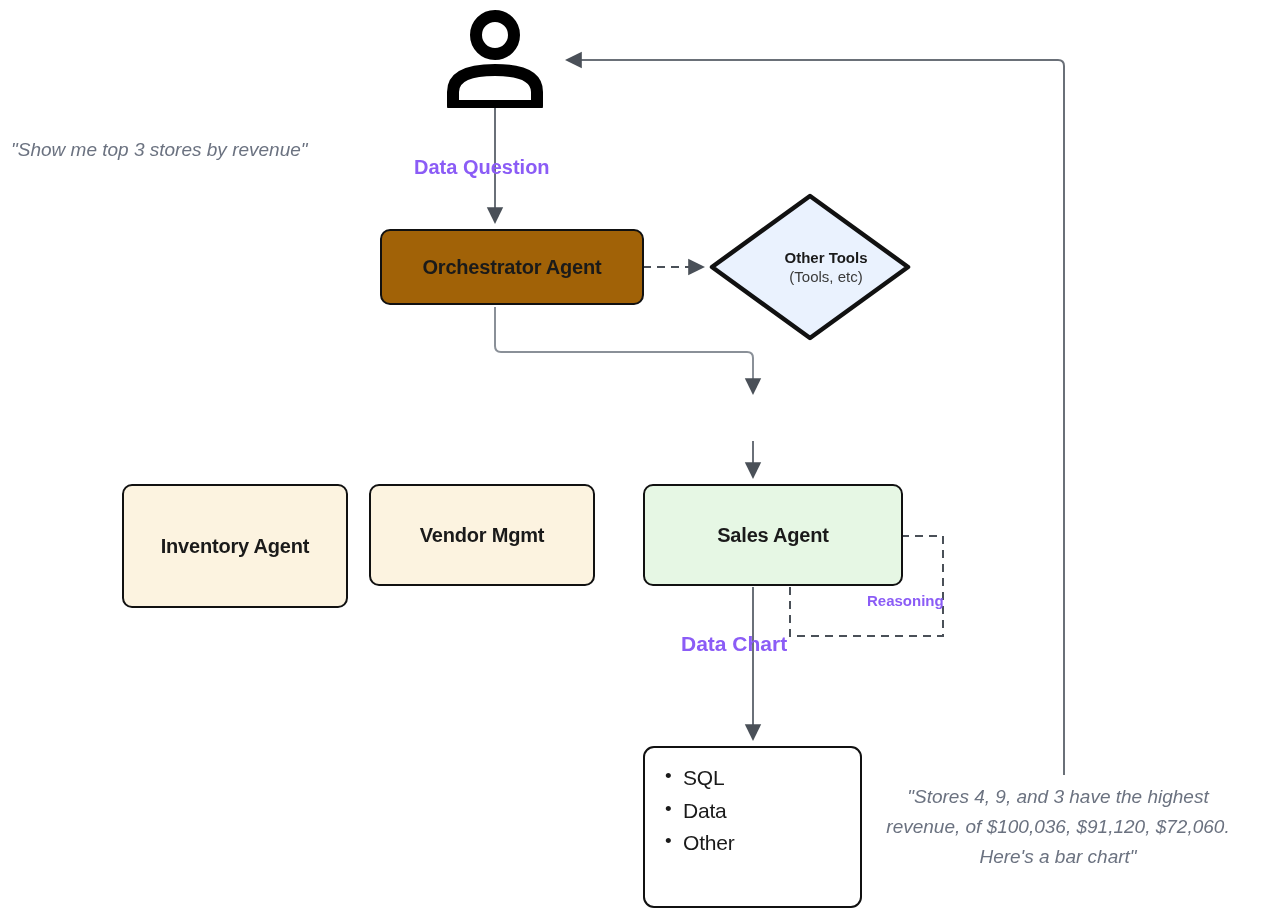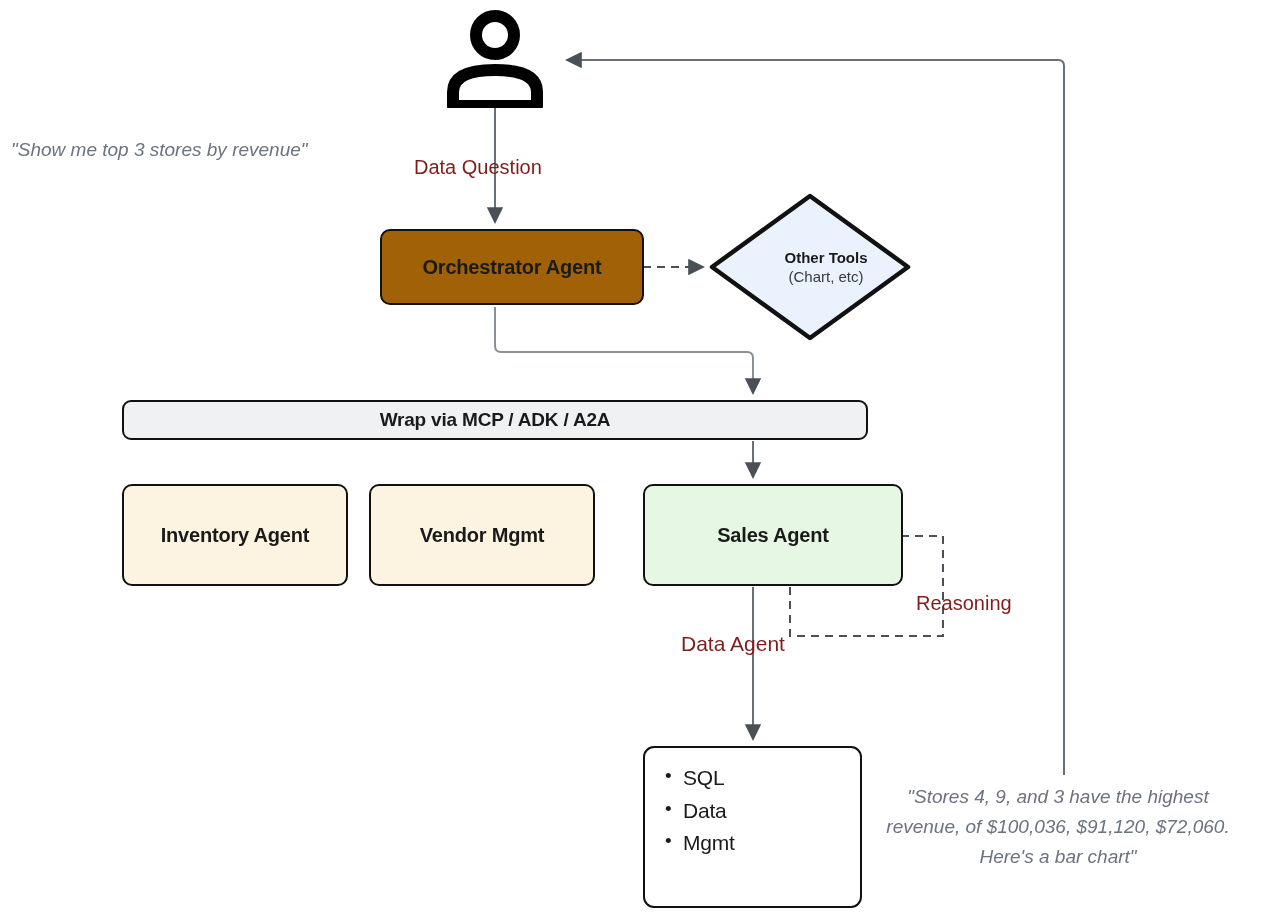--- a/index.html
+++ b/index.html
@@ -59,21 +59,21 @@
     height: 40px;
     background: #f0f1f3;
     border-radius: 9px;
     font-size: 19px;
   }
 
   #inventory-agent {
     left: 122px;
     top: 484px;
     width: 226px;
-    height: 102px;
+    height: 124px;
     background: #fcf3e0;
     font-size: 20px;
   }
   #vendor-mgmt {
     left: 369px;
     top: 484px;
     width: 226px;
     height: 102px;
     background: #fcf3e0;
     font-size: 20px;
@@ -154,38 +154,38 @@
     position: absolute;
     left: 443px;
     top: 8px;
     width: 104px;
     height: 100px;
   }
 
   
   .edge-label {
     position: absolute;
-    font-weight: normal;
-    color: #7f1d1d;
+    font-weight: bold;
+    color: #8b5cf6;
     white-space: nowrap;
   }
   #label-data-question {
     left: 414px;
     top: 156px;
     font-size: 20px;
   }
   #label-data-answer {
     left: 681px;
     top: 632px;
     font-size: 21px;
   }
   #label-reasoning {
-    left: 916px;
+    left: 867px;
     top: 592px;
-    font-size: 20px;
+    font-size: 15px;
   }
 
   
   .quote {
     position: absolute;
     font-style: italic;
     color: #6b7280;
     white-space: nowrap;
   }
   #quote-user {
@@ -247,47 +247,44 @@
   <div class="node" id="orchestrator-agent">
     <span>Orchestrator Agent</span>
   </div>
 
   <div id="other-tools">
     <svg viewBox="0 0 206 152" width="206" height="152" style="position:absolute;left:0;top:0;">
       <path d="M103,5 L201,76 L103,147 L5,76 Z" fill="#eaf2fe" stroke="#111111" stroke-width="4.5" stroke-linejoin="round"></path>
     </svg>
     <div class="diamond-label">
       <span class="dl-title">Other Tools</span>
-      <span class="dl-sub">(Chart, etc)</span>
+      <span class="dl-sub">(Tools, etc)</span>
     </div>
   </div>
 
-  <div class="node" id="mcp-bar">
-    <span>Wrap via MCP / ADK / A2A</span>
-  </div>
 
   <div class="node" id="inventory-agent">
     <span>Inventory Agent</span>
   </div>
 
   <div class="node" id="vendor-mgmt">
     <span>Vendor Mgmt</span>
   </div>
 
   <div class="node" id="sales-agent">
     <span>Sales Agent</span>
   </div>
 
   <div class="edge-label" id="label-reasoning">Reasoning</div>
 
-  <div class="edge-label" id="label-data-answer">Data Agent</div>
+  <div class="edge-label" id="label-data-answer">Data Chart</div>
 
   <div class="node" id="output-box">
     <ul>
       <li>SQL</li>
       <li>Data</li>
-      <li>Mgmt</li>
+      <li>Other</li>
     </ul>
   </div>
 
   <div class="quote" id="quote-answer">"Stores 4, 9, and 3 have the highest revenue, of $100,036, $91,120, $72,060. Here's a bar chart"</div>
 
 </div>
 
 </body></html>

